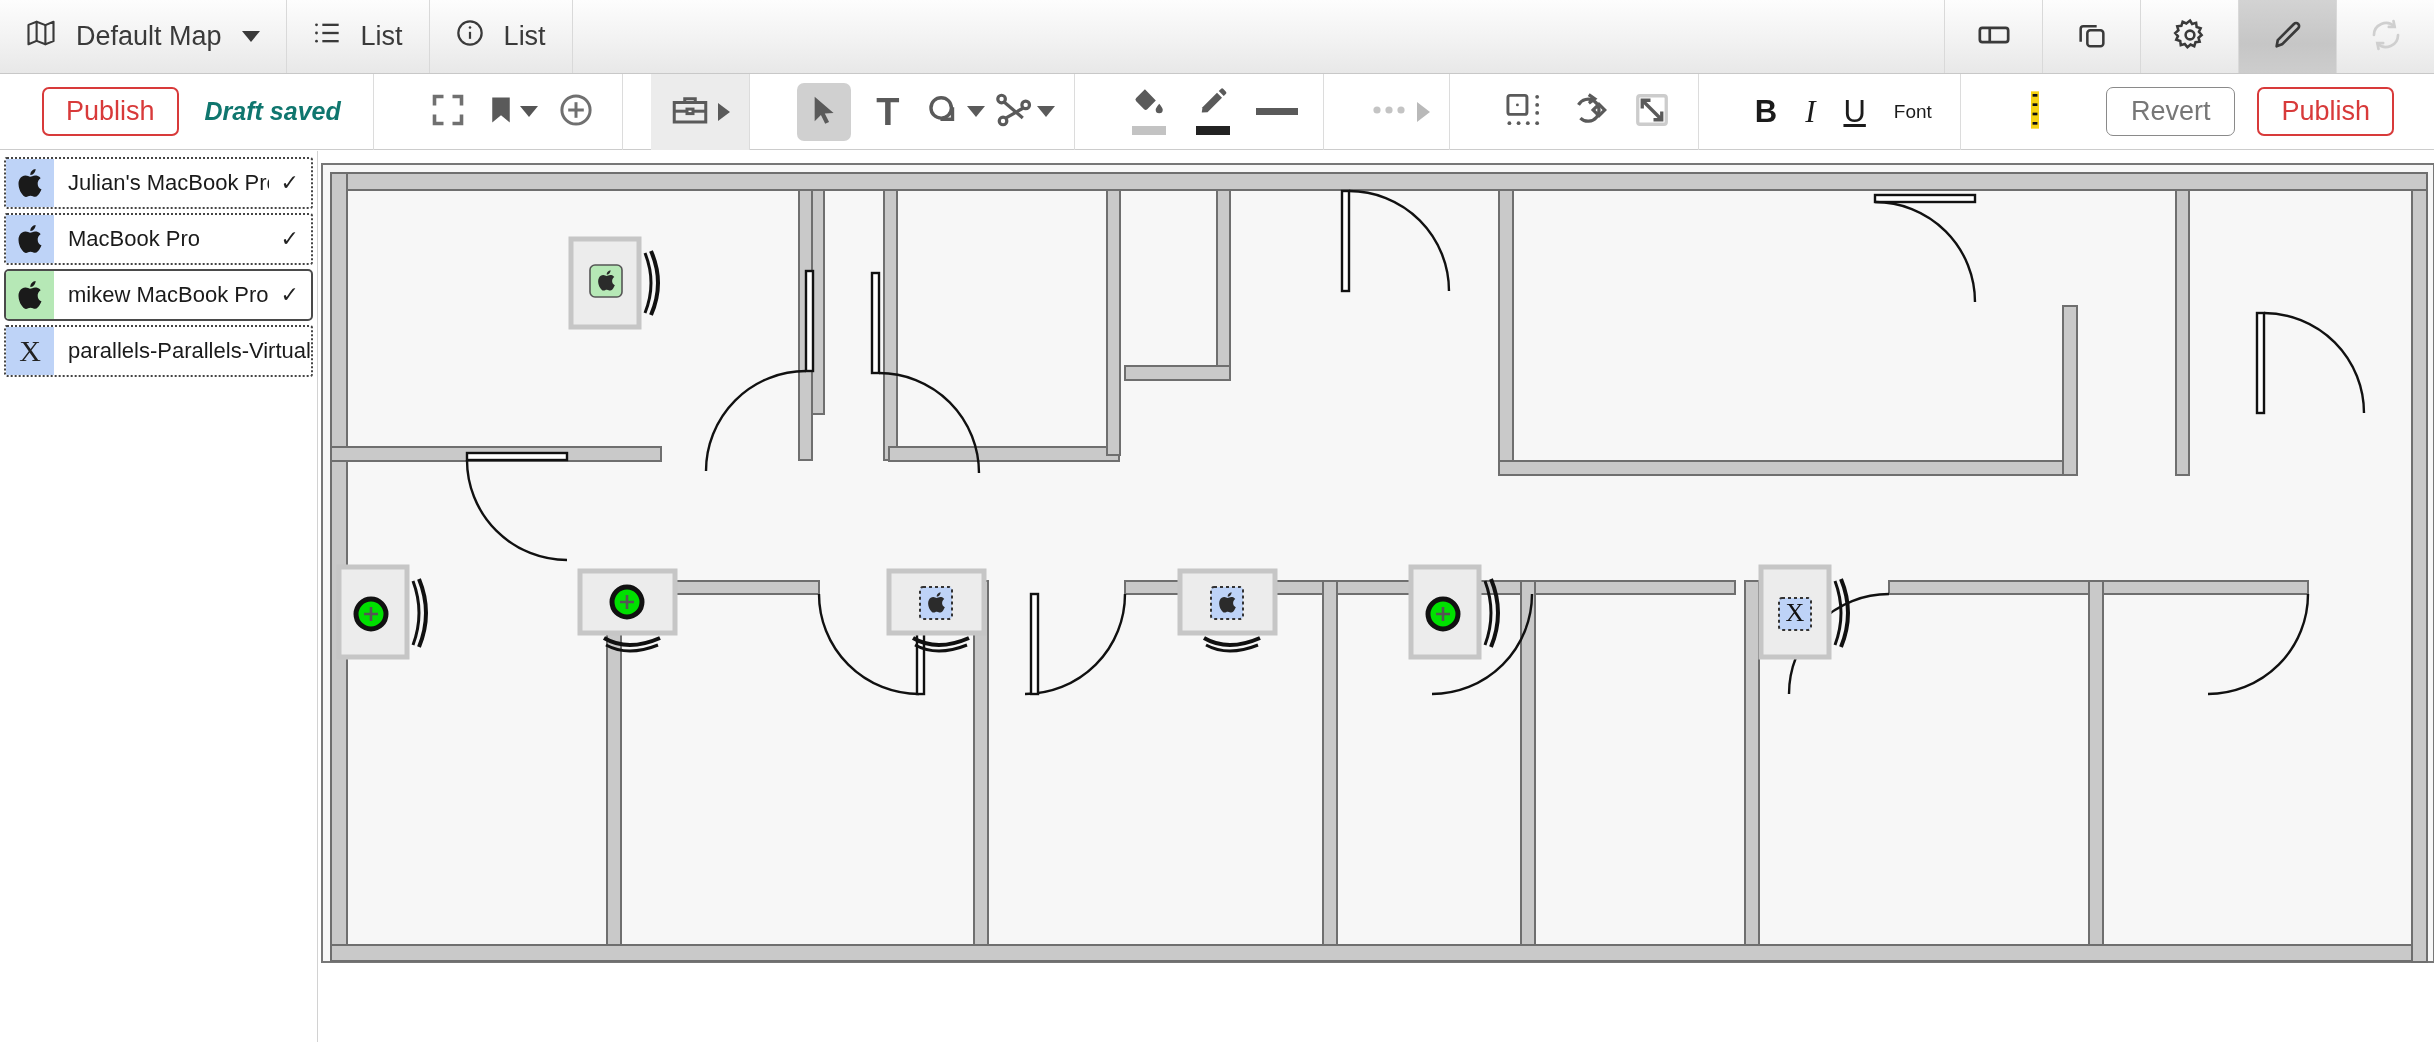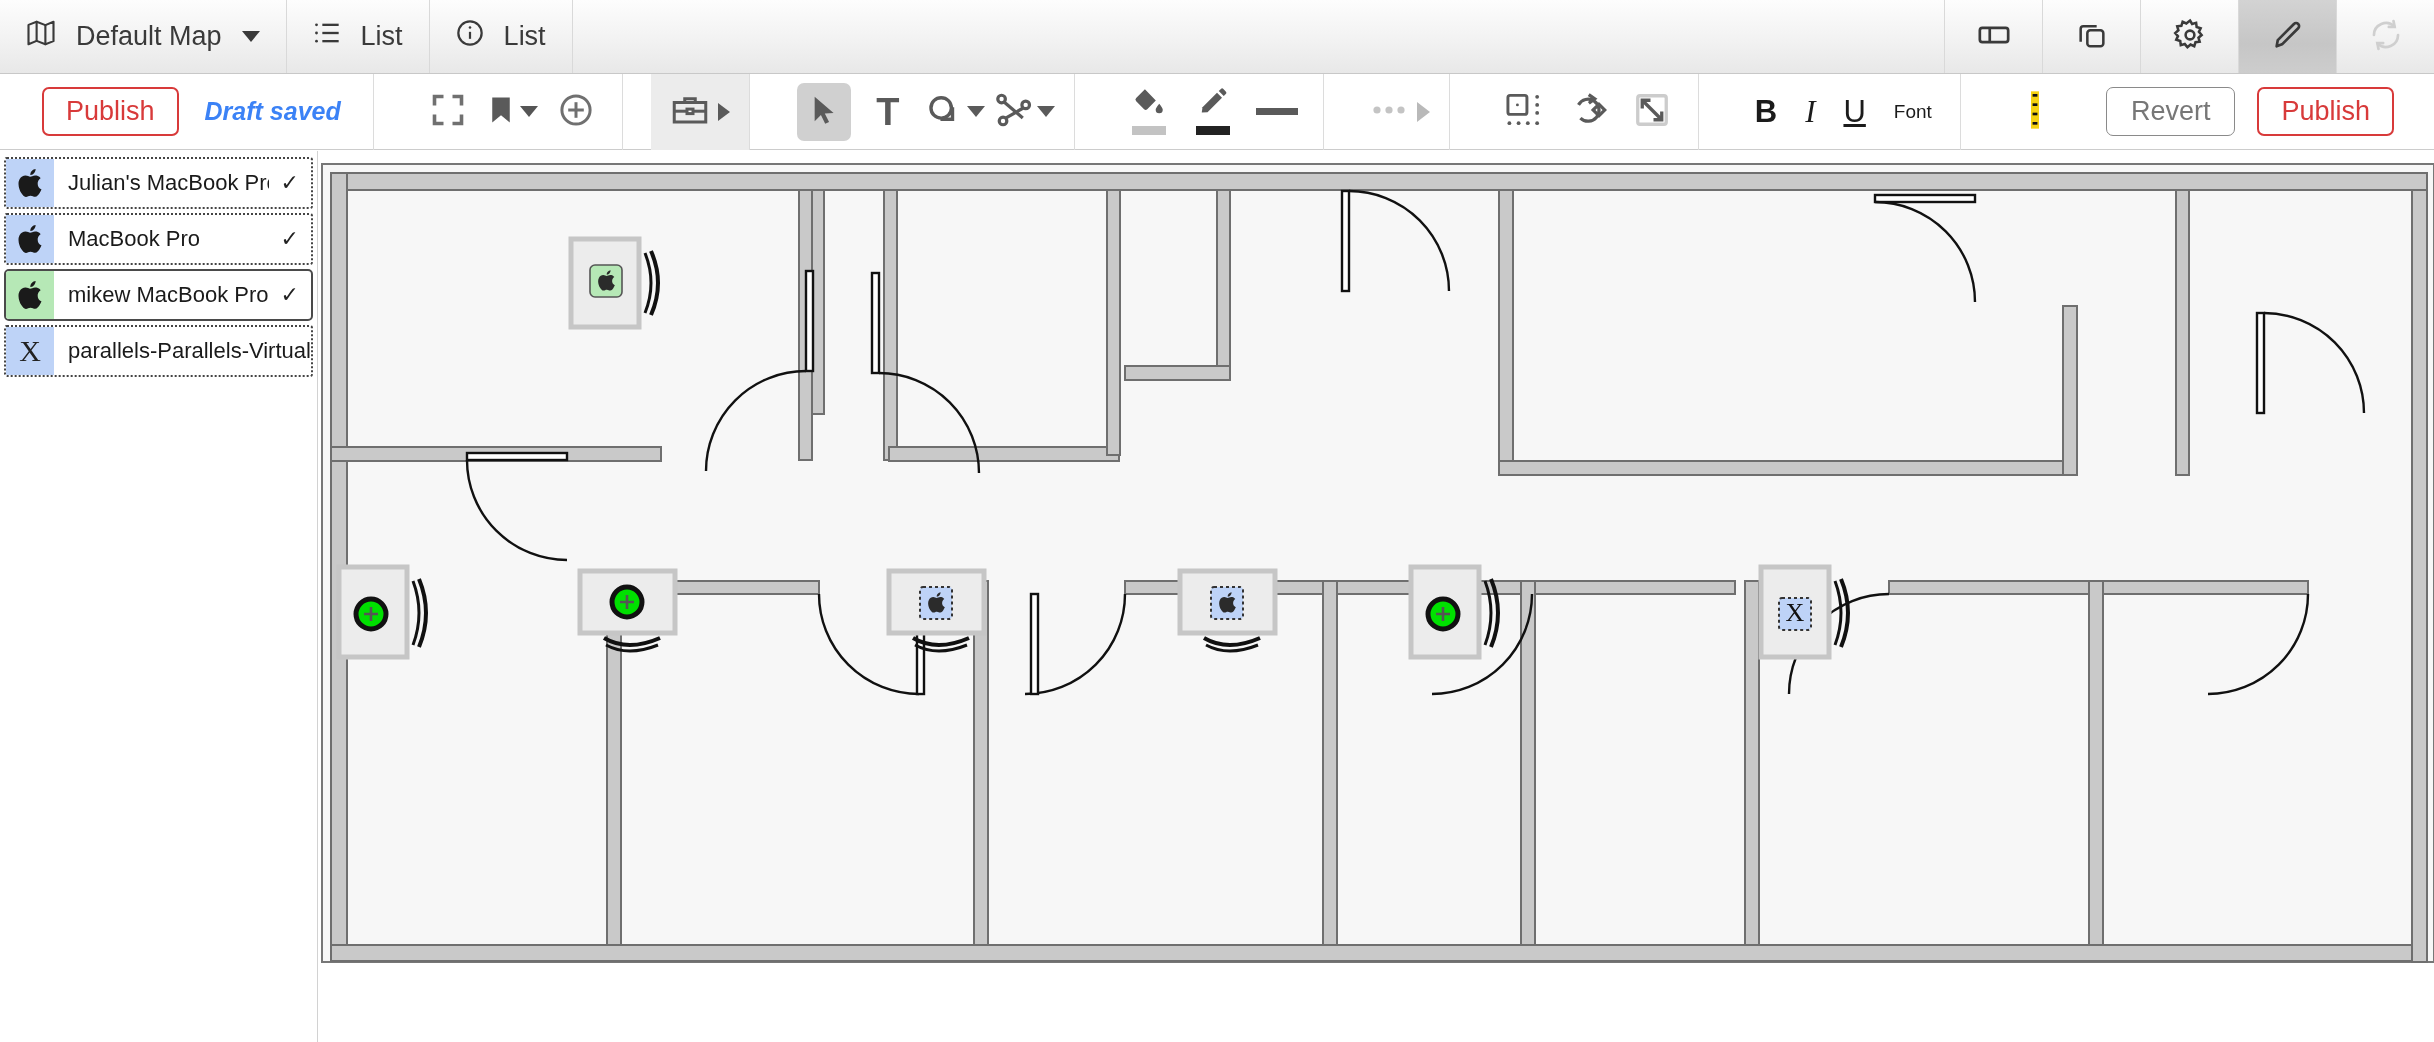--- a/index.html
+++ b/index.html
@@ -84,21 +84,21 @@
     cursor: default;
   }
   .btn-outline-gray {
     border: 1.5px solid #8a8a8a; color: #777;
     background: #fff; border-radius: 7px;
     font-size: 27px; padding: 10px 24px; line-height: 1;
     cursor: default;
   }
   #draft-saved {
     font-size: 25px; font-style: italic; font-weight: bold;
-    color: #3b82f6; margin-left: 26px; white-space: nowrap; text-align: center;
+    color: #0f766e; margin-left: 26px; white-space: nowrap; text-align: center;
   }
   .fmt-txt { font-size: 31px; color: #1b1b1b; margin: 0 14px; line-height: 1; }
   .fmt-txt.b { font-weight: bold; }
   .fmt-txt.i { font-style: italic; font-family: "Liberation Serif", serif; }
   .fmt-txt.u { text-decoration: underline; }
   .fmt-txt.font { font-size: 19px; }
   .swatch-under { width: 34px; height: 9px; margin-top: 2px; }
 
   
   #sidebar {

